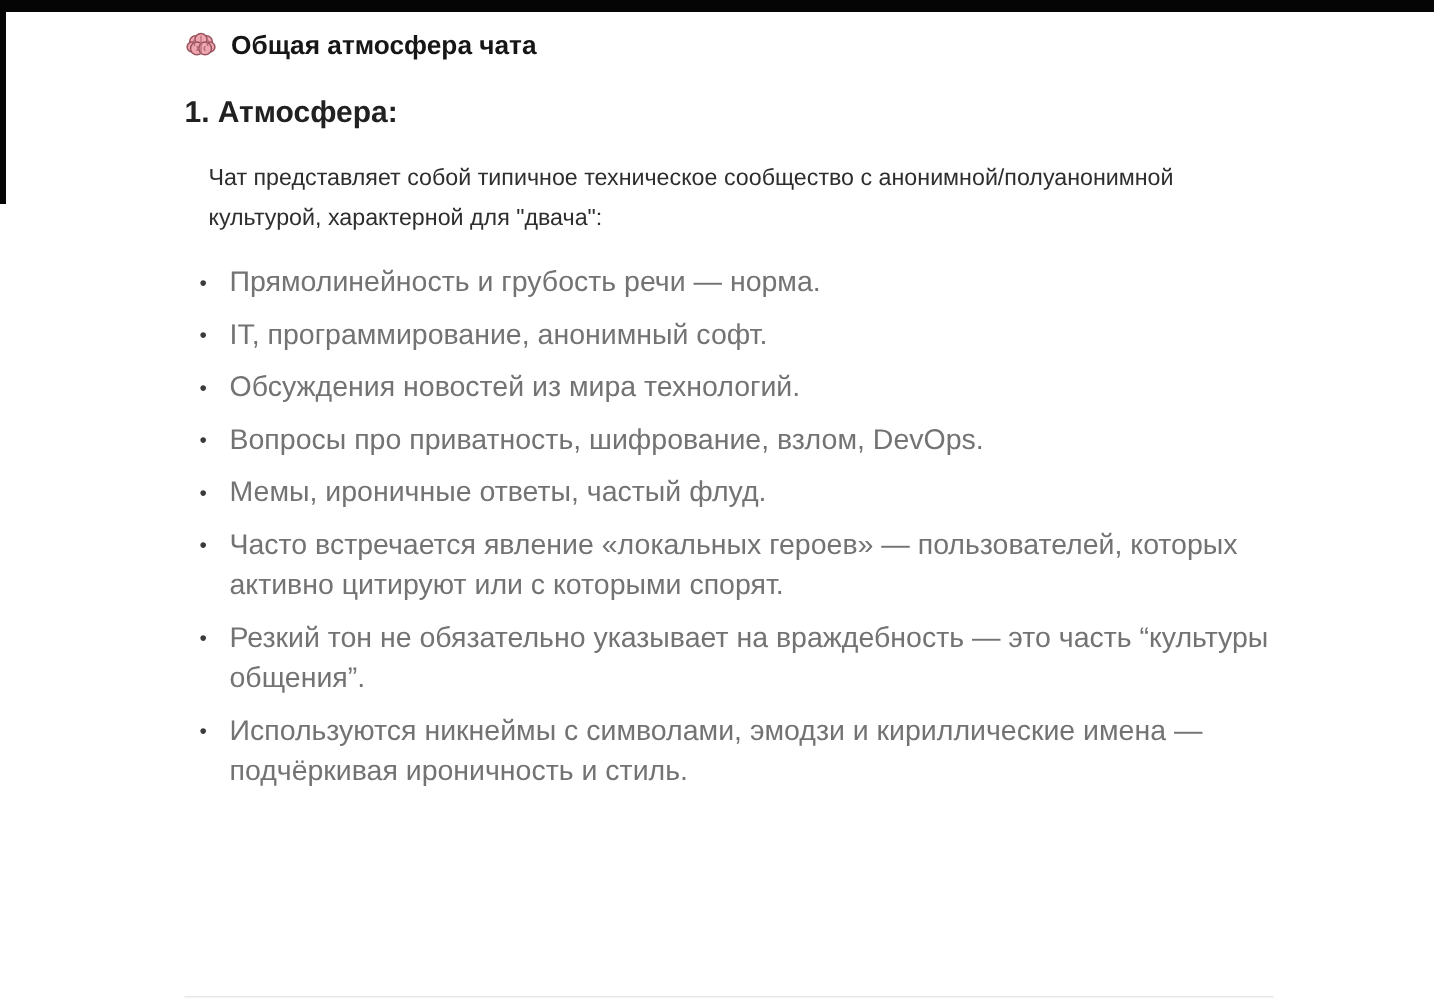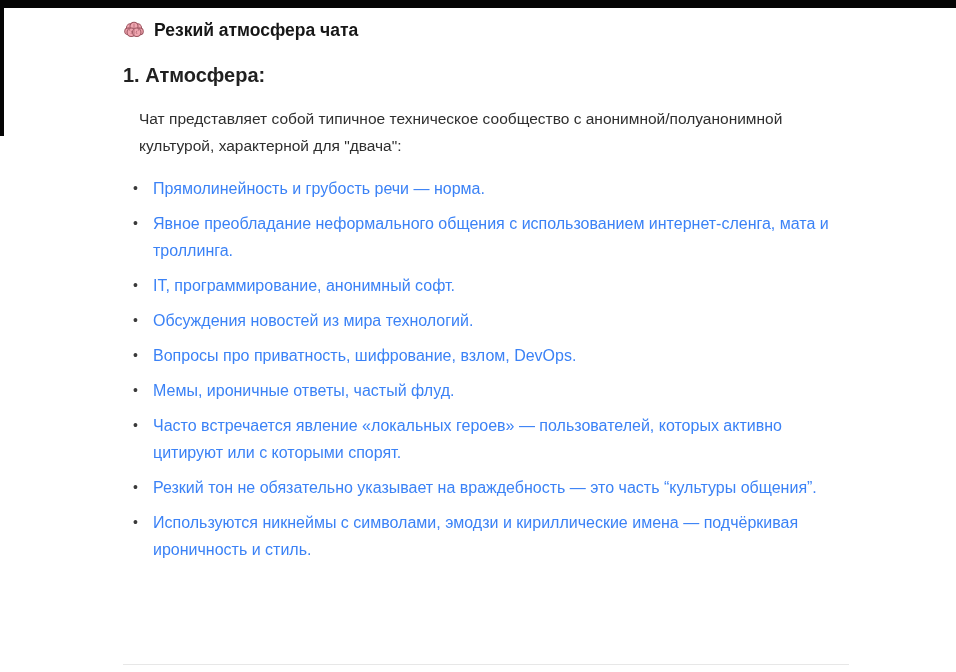--- a/index.html
+++ b/index.html
@@ -45,21 +45,21 @@
   }
   ul.bullets {
     list-style: none;
     margin: 6px 0 0 0;
     padding: 0 0 0 30px;
   }
   ul.bullets li {
     position: relative;
     max-width: 700px;
     margin: 0 0 8px 0;
-    font-size: 16px; line-height: 27px; color: #3b82f6;
+    font-size: 19px; line-height: 27px; color: #737373;
   }
   ul.bullets li::before {
     content: "\2022";
     position: absolute; left: -20px; top: 0;
     font-size: 14px; line-height: 27px; color: #3a3a3a;
   }
   .divider {
     position: absolute;
     left: 123px; top: 664px;
     width: 726px; height: 1px;
@@ -90,29 +90,28 @@
           </g>
           <g stroke="#b06a74" stroke-width="0.9" fill="none" stroke-linecap="round">
             <path d="M12 5.5 V 18.5"></path>
             <path d="M6.5 9 q 2 1.5 0.5 3.5"></path>
             <path d="M17.5 9 q -2 1.5 -0.5 3.5"></path>
             <path d="M9 13 q 1.5 1.5 0 3"></path>
             <path d="M15 13 q -1.5 1.5 0 3"></path>
           </g>
         </svg>
       </span>
-      <span>Резкий атмосфера чата</span>
+      <span>Общая атмосфера чата</span>
     </h1>
 
     <section>
       <h2>1. Атмосфера:</h2>
       <p>Чат представляет собой типичное техническое сообщество с анонимной/полуанонимной культурой, характерной для "двача":</p>
       <ul class="bullets">
         <li><span>Прямолинейность и грубость речи — норма.</span></li>
-        <li><span>Явное преобладание неформального общения с использованием интернет-сленга, мата и троллинга.</span></li>
       </ul>
     </section>
 
     <section>
       <ul class="bullets">
         <li><span>IT, программирование, анонимный софт.</span></li>
         <li><span>Обсуждения новостей из мира технологий.</span></li>
         <li><span>Вопросы про приватность, шифрование, взлом, DevOps.</span></li>
         <li><span>Мемы, ироничные ответы, частый флуд.</span></li>
       </ul>

